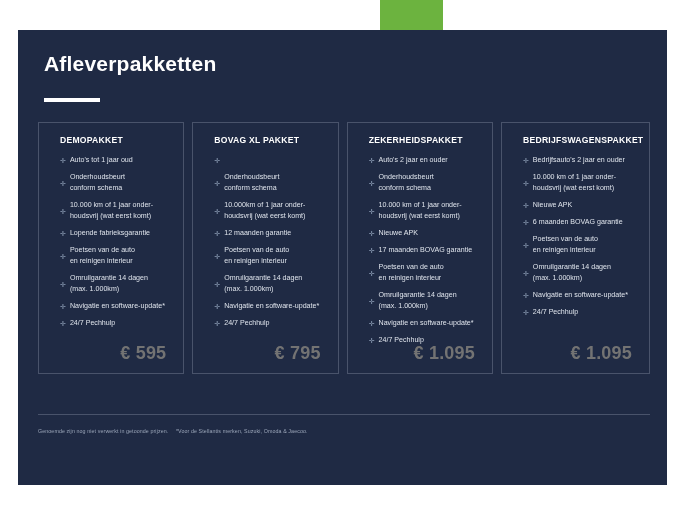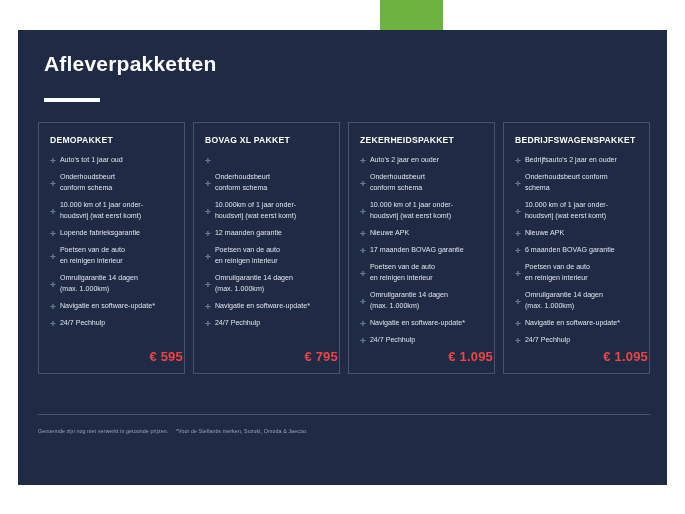--- a/index.html
+++ b/index.html
@@ -59,21 +59,21 @@
     width: 612px;
     display: flex;
     gap: 8px;
   }
   .card {
     position: relative;
     width: 149px;
     height: 252px;
     border: 1px solid #49536b;
     box-sizing: border-box;
-    padding: 12px 11px 10px 11px;
+    padding: 12px 11px 10px 21px;
   }
   .card-title {
     color: #ffffff;
     font-size: 8.6px;
     font-weight: bold;
     letter-spacing: 0.25px;
     margin-bottom: 10px;
     white-space: nowrap;
   }
   .feature {
@@ -89,24 +89,24 @@
     flex: 0 0 auto;
   }
   .feature-text {
     color: #dfe4ec;
     font-size: 7.1px;
     line-height: 11px;
     white-space: pre-line;
   }
   .price {
     position: absolute;
-    right: 1px;
+    right: 17px;
     bottom: 9px;
-    color: #ef4444;
-    font-size: 13px;
+    color: #737373;
+    font-size: 18px;
     font-weight: bold;
     letter-spacing: 0.2px;
   }
   .footnote-rule {
     position: absolute;
     top: 414px;
     left: 38px;
     width: 612px;
     height: 1px;
     background: #49536b;
@@ -265,25 +265,20 @@
     </div>
 
     <div class="card">
       <div class="card-title">BEDRIJFSWAGENSPAKKET</div>
       <div class="feature">
         <span class="plus">✛</span>
         <span class="feature-text">Bedrijfsauto's 2 jaar en ouder</span>
       </div>
       <div class="feature">
         <span class="plus">✛</span>
-        <span class="feature-text">Onderhoudsbeurt conform
-schema</span>
-      </div>
-      <div class="feature">
-        <span class="plus">✛</span>
         <span class="feature-text">10.000 km of 1 jaar onder-
 houdsvrij (wat eerst komt)</span>
       </div>
       <div class="feature">
         <span class="plus">✛</span>
         <span class="feature-text">Nieuwe APK</span>
       </div>
       <div class="feature">
         <span class="plus">✛</span>
         <span class="feature-text">6 maanden BOVAG garantie</span>

